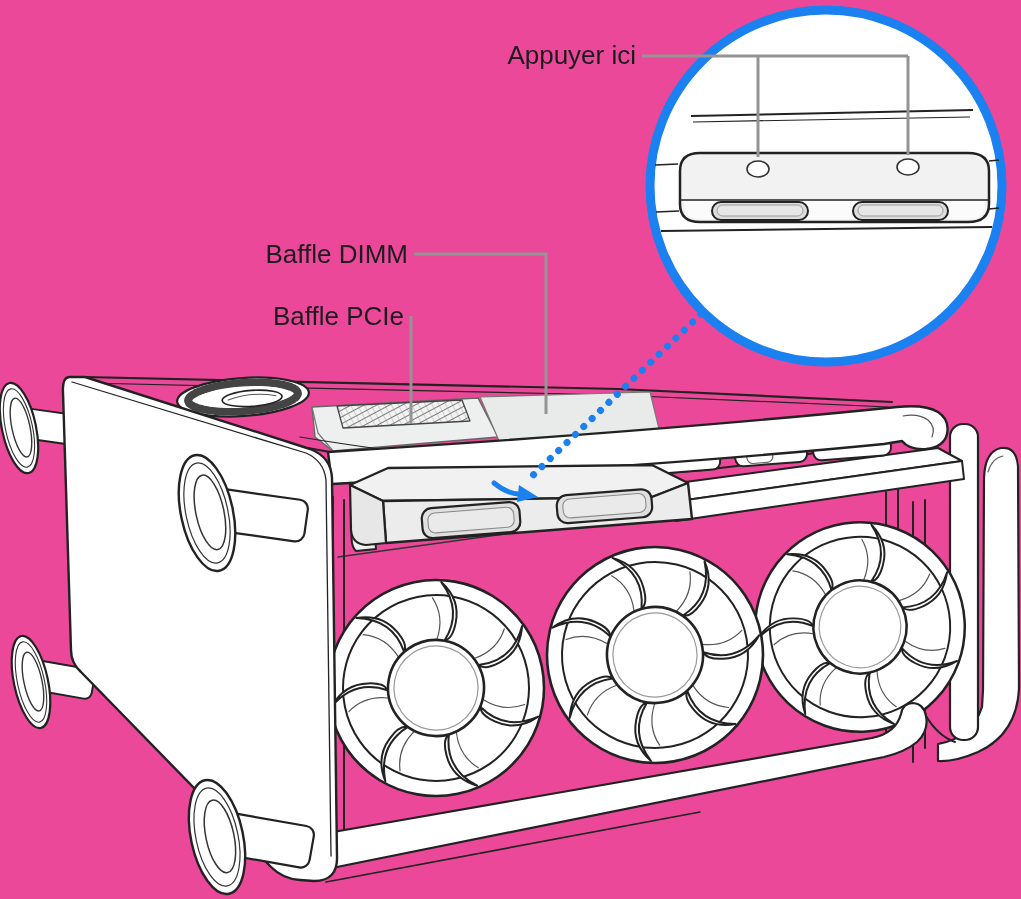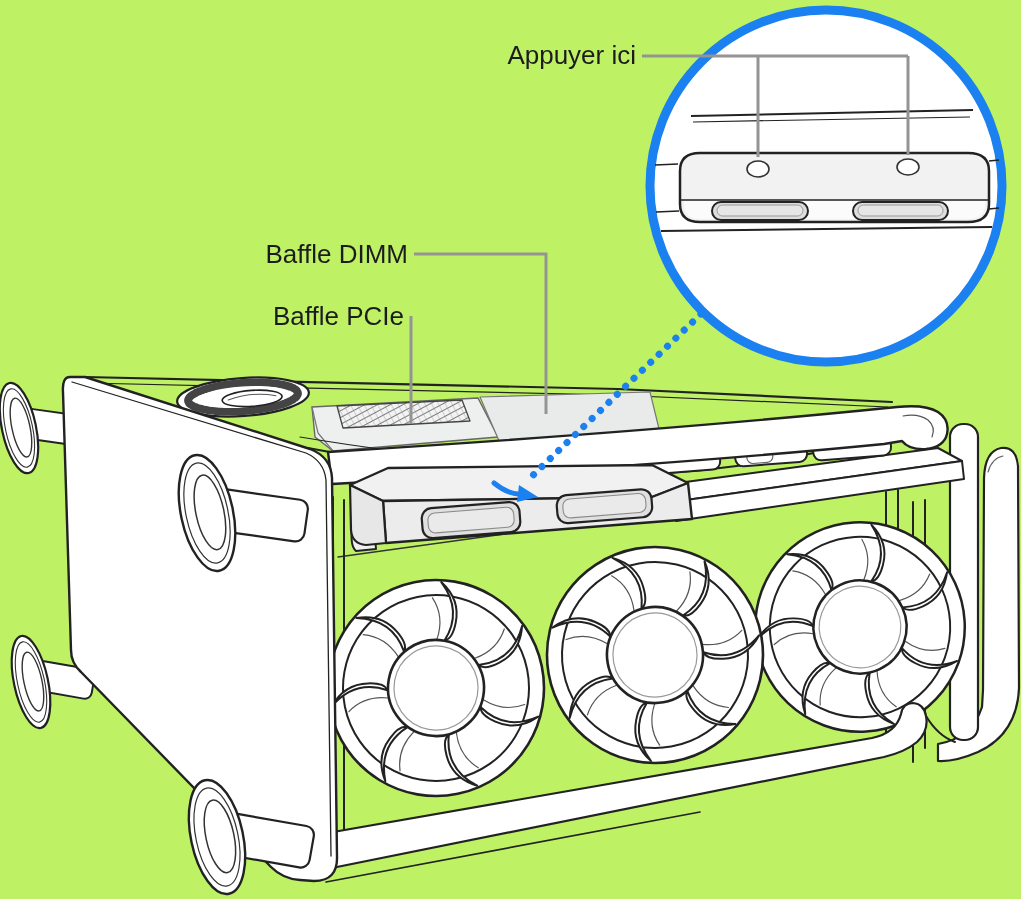--- a/index.html
+++ b/index.html
@@ -1,16 +1,16 @@
 <!DOCTYPE html>
 <html><head>
 <meta charset="utf-8">
 <style>
   html,body{margin:0;padding:0;background:#fff;}
-  .stage{position:relative;width:1021px;height:899px;background:#bef264;overflow:hidden;
+  .stage{position:relative;width:1021px;height:899px;background:#ec4899;overflow:hidden;
          font-family:"Liberation Sans",sans-serif;}
   svg{display:block;}
   text.cap{font-family:"Liberation Sans",sans-serif;font-size:26px;fill:#1c1c1e;}
 </style>
 </head>
 <body>
 
 <div class="stage">
 <svg width="1021" height="899" viewBox="0 0 1021 899">
   <defs>

